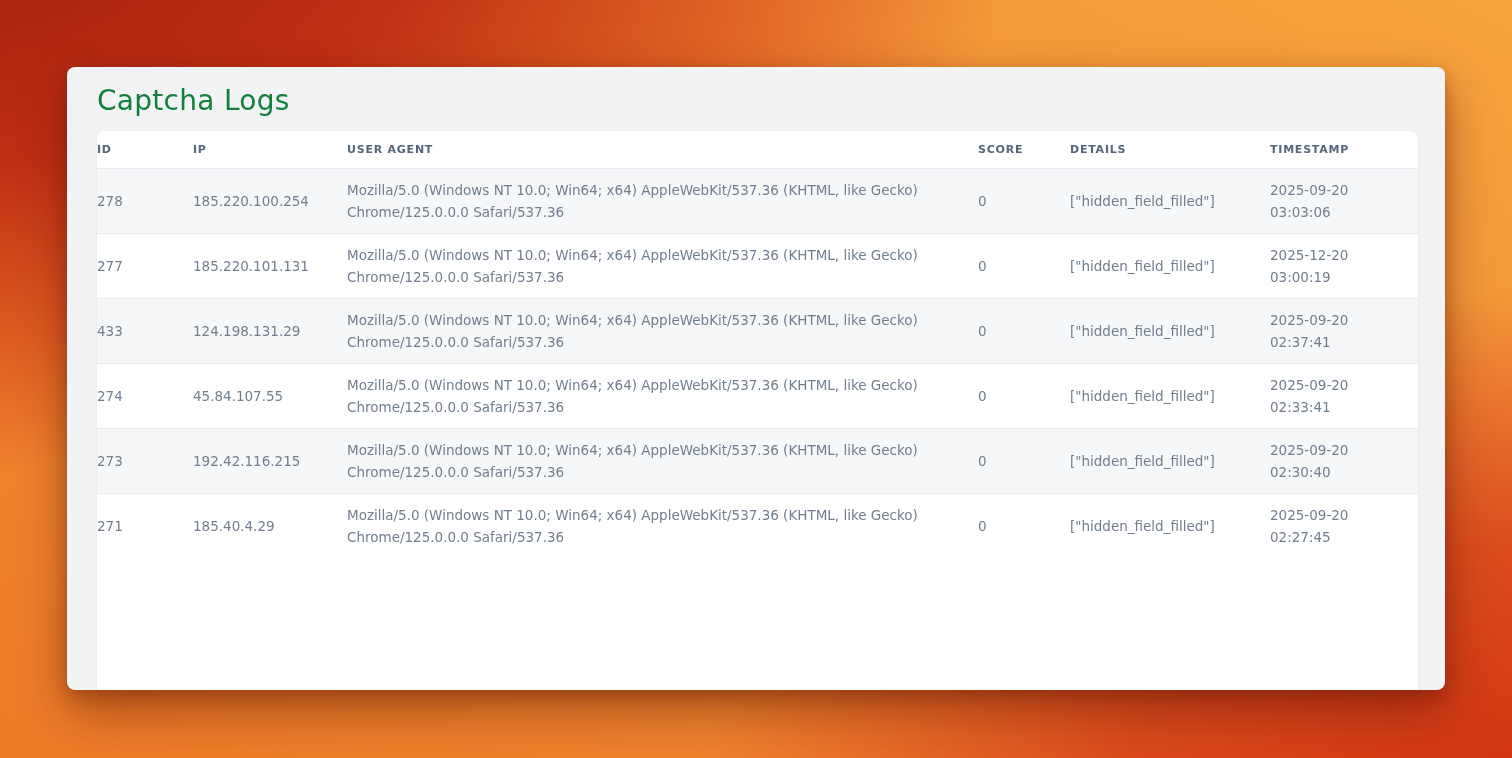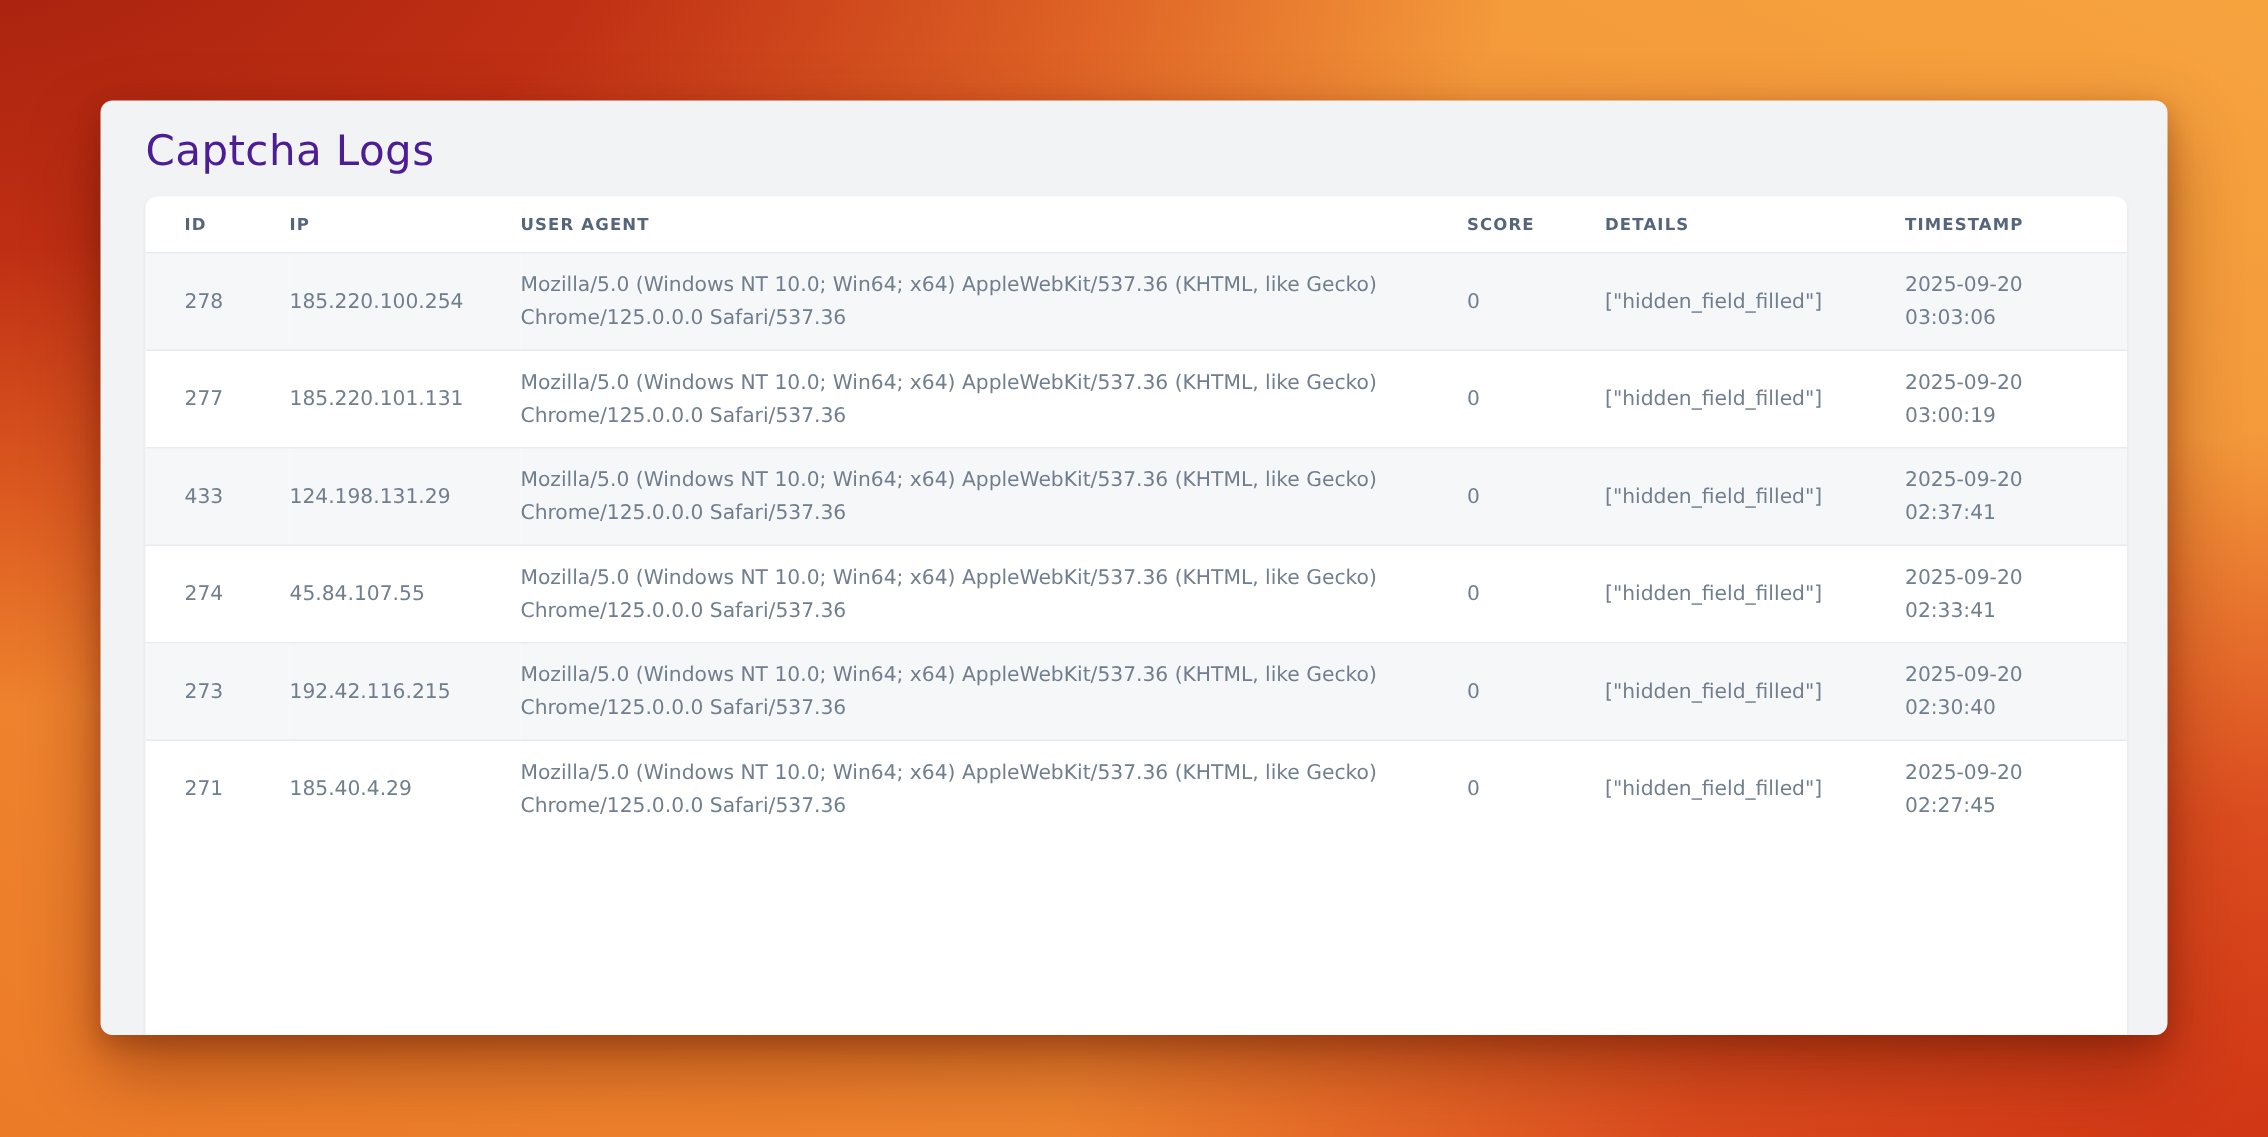--- a/index.html
+++ b/index.html
@@ -26,39 +26,39 @@
     padding: 16px 27px 0 30px;
     overflow: hidden;
     box-shadow: 0 22px 48px rgba(88, 18, 0, 0.45), 0 6px 16px rgba(88, 18, 0, 0.28);
   }
 
   .title {
     font-size: 28px;
     font-weight: 500;
     line-height: 36px;
     letter-spacing: 0.01em;
-    color: #4c1d95;
+    color: #15803d;
     margin-bottom: 12px;
   }
 
   .table-wrap {
     background: #ffffff;
     border-radius: 8px 8px 0 0;
     overflow: hidden;
     height: 559px;
     box-shadow: 0 1px 3px rgba(16, 24, 40, 0.06);
   }
 
   table {
     width: 1321px;
     border-collapse: collapse;
     table-layout: fixed;
   }
 
-  th:nth-child(1), td:nth-child(1) { width: 96px;  padding-left: 26px; }
+  th:nth-child(1), td:nth-child(1) { width: 96px;  }
   th:nth-child(2), td:nth-child(2) { width: 154px; }
   th:nth-child(3), td:nth-child(3) { width: 631px; margin-left: 40px; }
   th:nth-child(4), td:nth-child(4) { width: 92px;  }
   th:nth-child(5), td:nth-child(5) { width: 200px; }
   th:nth-child(6), td:nth-child(6) { width: 148px; }
 
   thead th {
     text-align: left;
     font-size: 11px;
     font-weight: 700;
@@ -109,21 +109,21 @@
             <td>0</td>
             <td>["hidden_field_filled"]</td>
             <td>2025-09-20 03:03:06</td>
           </tr>
           <tr>
             <td>277</td>
             <td>185.220.101.131</td>
             <td>Mozilla/5.0 (Windows NT 10.0; Win64; x64) AppleWebKit/537.36 (KHTML, like Gecko) Chrome/125.0.0.0 Safari/537.36</td>
             <td>0</td>
             <td>["hidden_field_filled"]</td>
-            <td>2025-09-20 03:00:19</td>
+            <td>2025-12-20 03:00:19</td>
           </tr>
           <tr>
             <td>433</td>
             <td>124.198.131.29</td>
             <td>Mozilla/5.0 (Windows NT 10.0; Win64; x64) AppleWebKit/537.36 (KHTML, like Gecko) Chrome/125.0.0.0 Safari/537.36</td>
             <td>0</td>
             <td>["hidden_field_filled"]</td>
             <td>2025-09-20 02:37:41</td>
           </tr>
           <tr>

